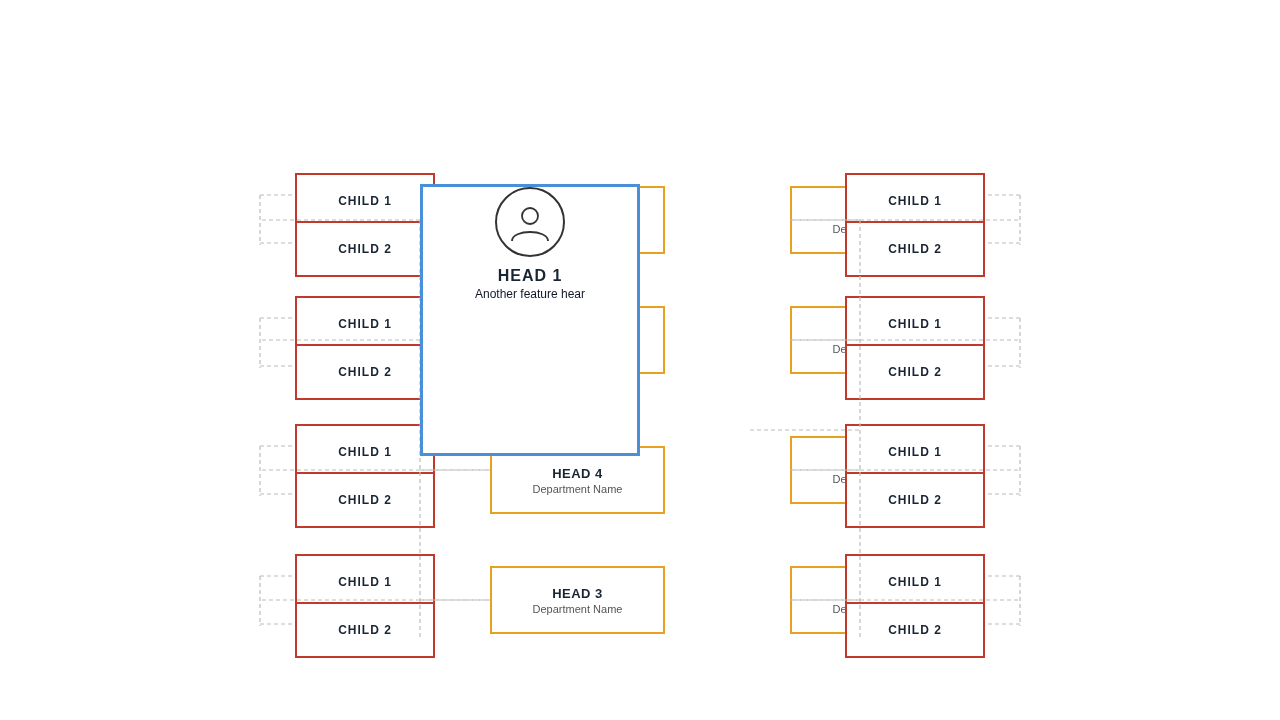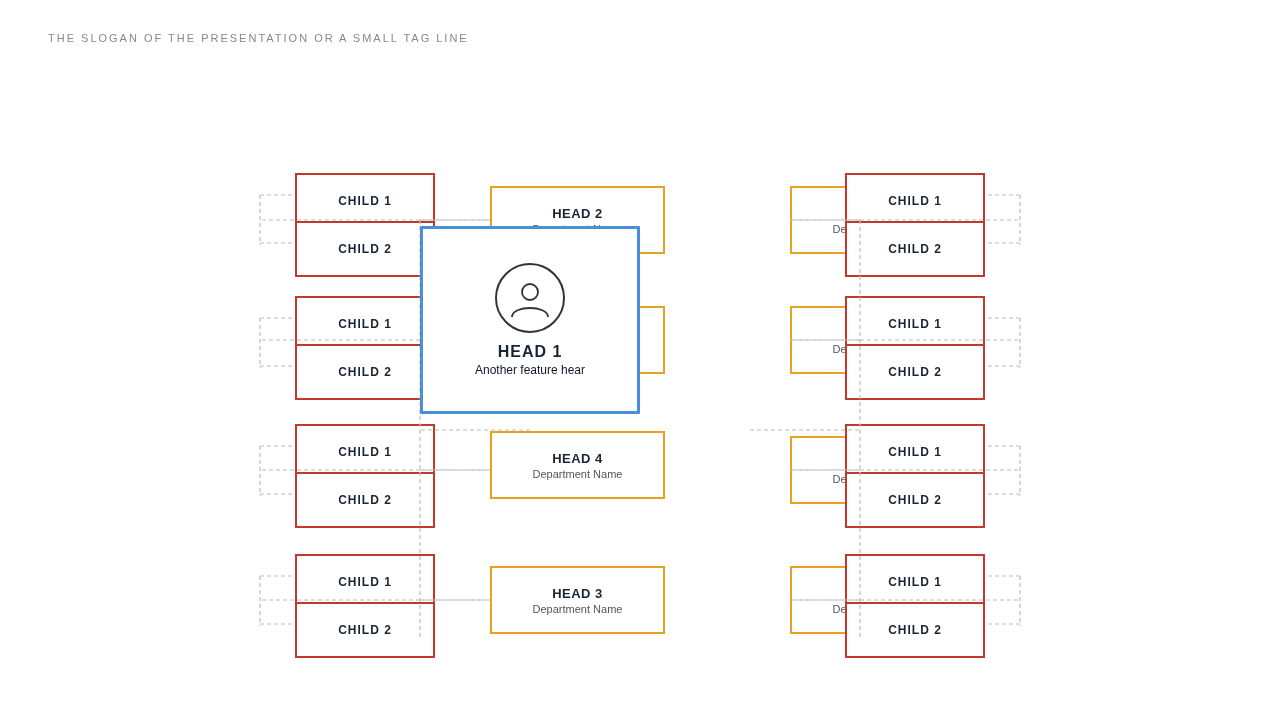--- a/index.html
+++ b/index.html
@@ -46,26 +46,25 @@
       bottom: 0;
     }
 
     
     .center-box {
       position: absolute;
       left: 50%;
       top: 50%;
       transform: translate(-50%, -50%);
       width: 220px;
-      height: 188px;
+      height: 272px;
       border: 3px solid #4a90d9;
       display: flex;
       flex-direction: column;
       align-items: center;
-      justify-content: center;
       background: #fff;
       z-index: 10;
     }
     .center-avatar {
       width: 70px;
       height: 70px;
       border-radius: 50%;
       border: 2px solid #333;
       display: flex;
       align-items: center;
@@ -139,21 +138,20 @@
       stroke: #bbb;
       stroke-width: 1.2;
       stroke-dasharray: 4,3;
       fill: none;
     }
   </style>
 </head>
 <body>
 
 <div class="header">
-  <div class="header-tagline">THE SLOGAN OF THE PRESENTATION OR A SMALL TAG LINE</div>
 </div>
 
 <div class="chart-area">
 
   <svg class="connectors">
 
     <line x1="530" y1="270" x2="420" y2="270"></line>
 
     <line x1="420" y1="60" x2="420" y2="480"></line>
 
@@ -228,21 +226,21 @@
   <div class="head-box" style="left:490px; top:26px;">
     <div class="head-title">HEAD 2</div>
     <div class="head-dept">Department Name</div>
   </div>
 
   <div class="head-box" style="left:490px; top:146px;">
     <div class="head-title">HEAD3</div>
     <div class="head-dept">Department Name</div>
   </div>
 
-  <div class="head-box" style="left:490px; top:271px;">
+  <div class="head-box" style="left:490px; top:286px;">
     <div class="head-title">HEAD 4</div>
     <div class="head-dept">Department Name</div>
   </div>
 
   <div class="head-box" style="left:490px; top:406px;">
     <div class="head-title">HEAD 3</div>
     <div class="head-dept">Department Name</div>
   </div>
 
   <div class="head-box" style="left:790px; top:26px;">

